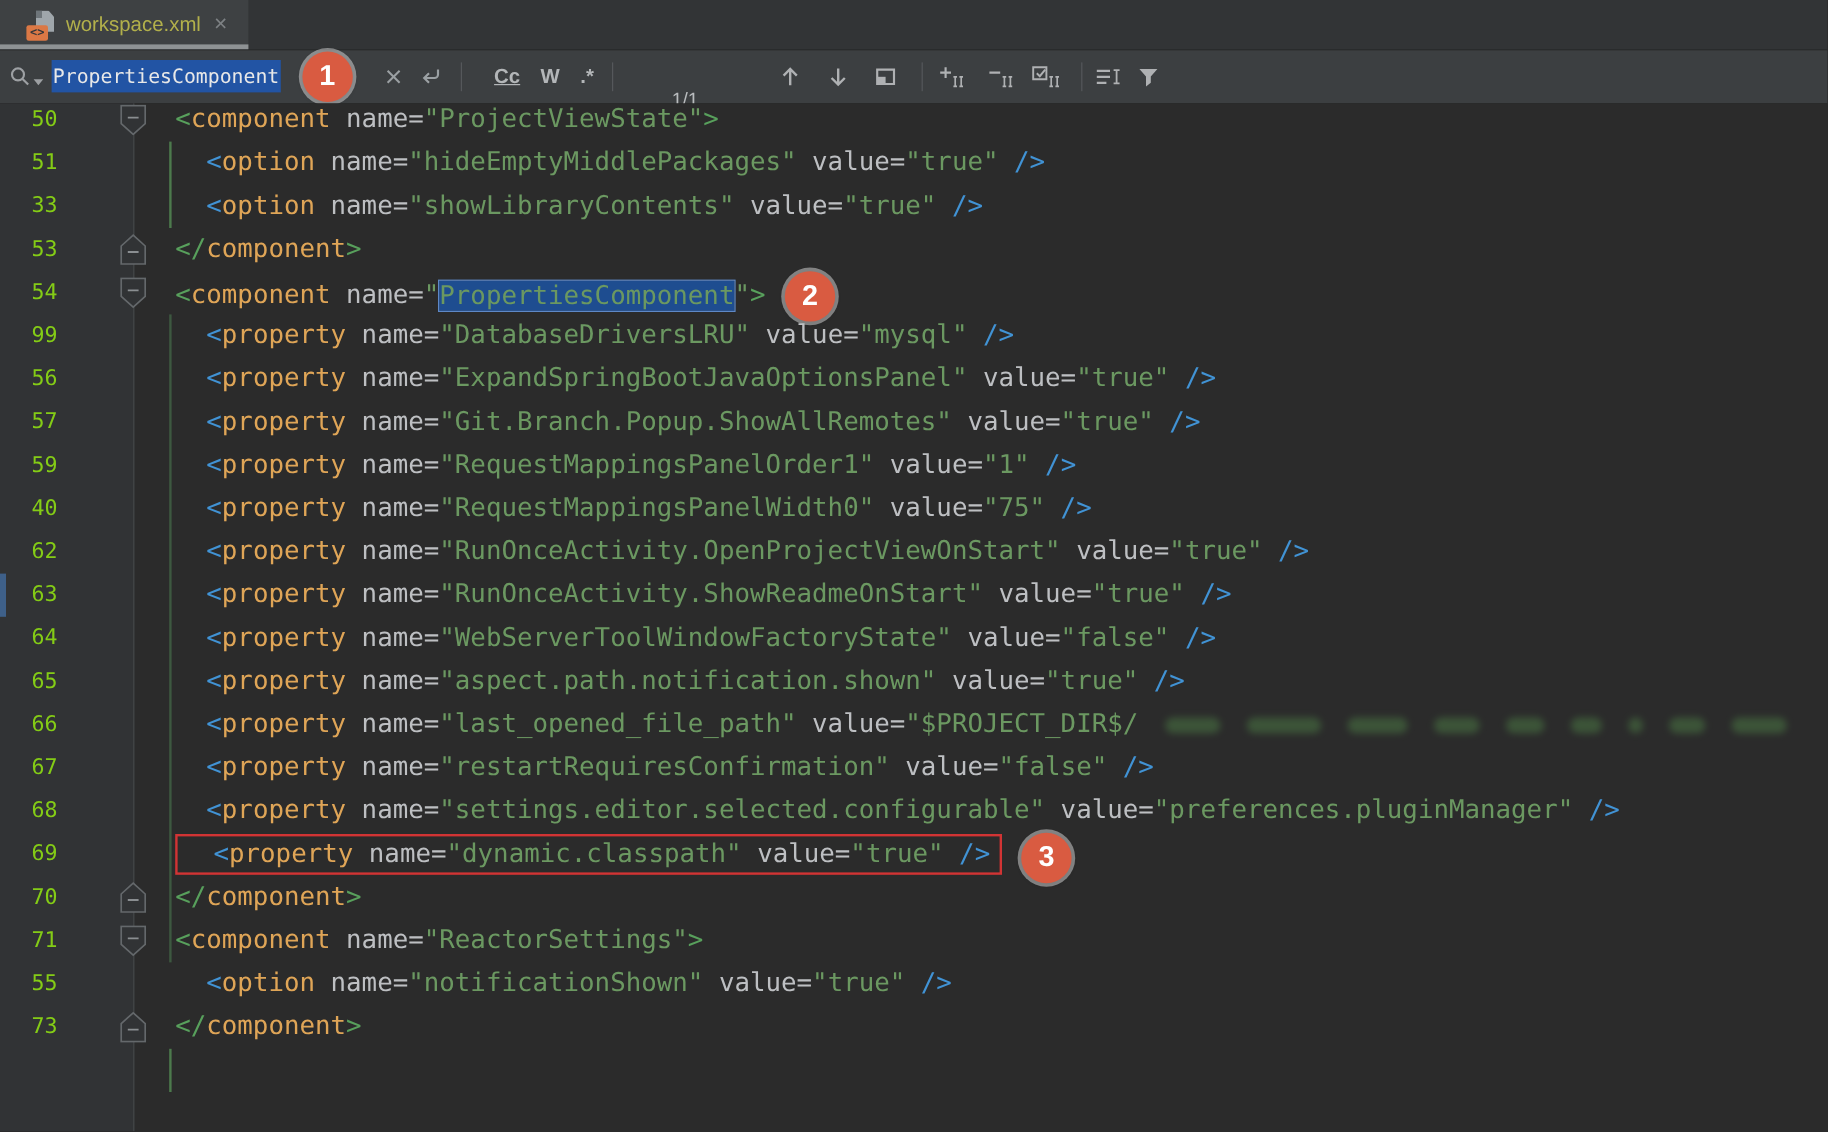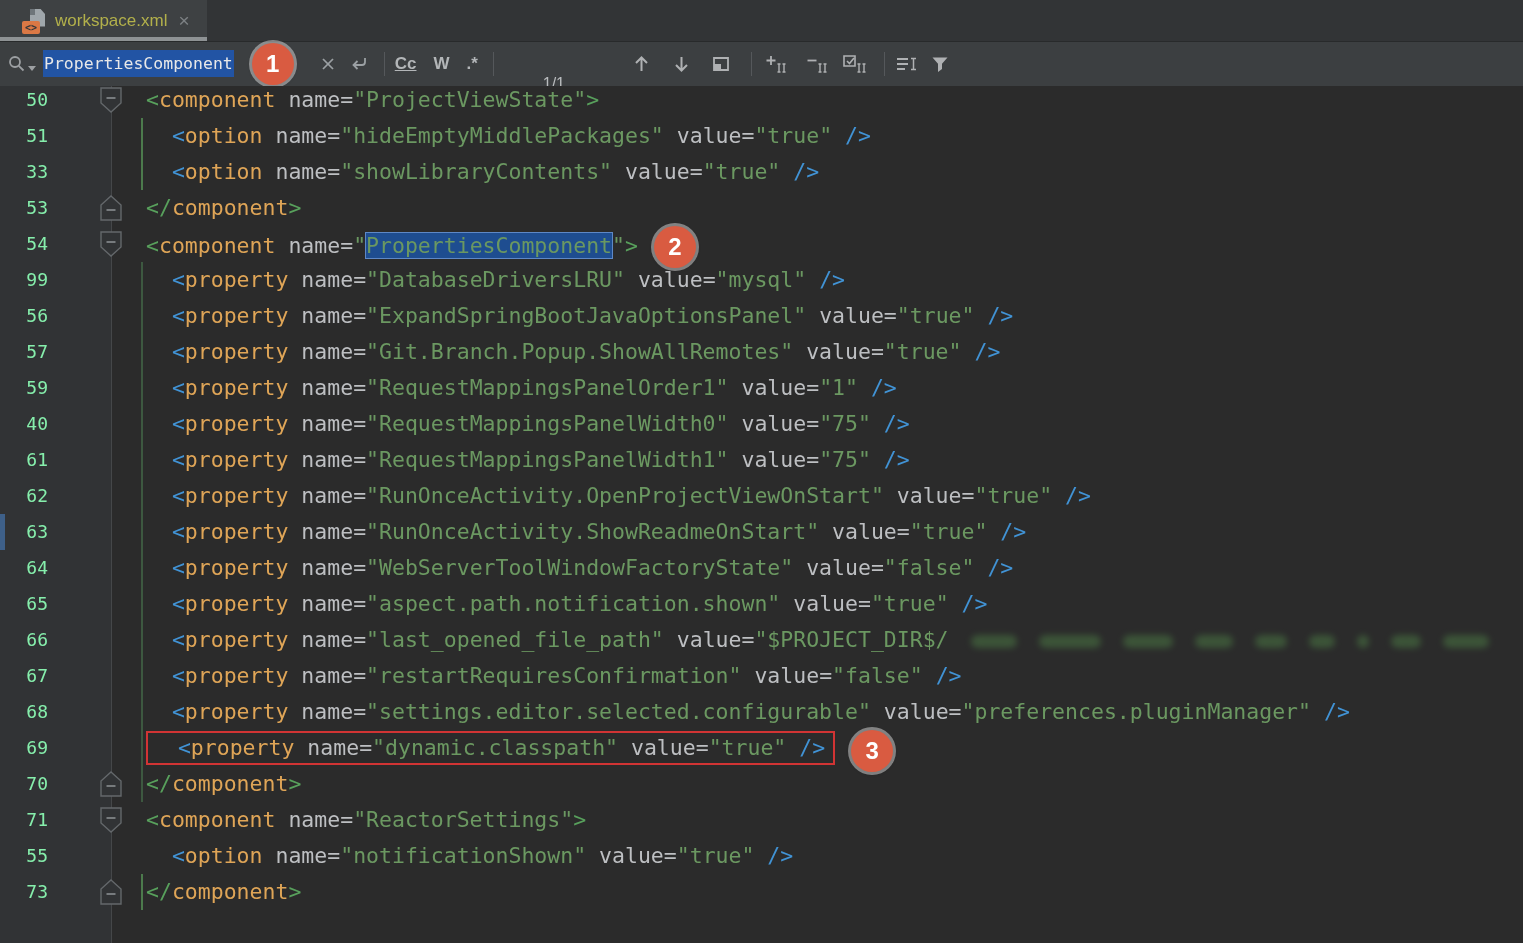--- a/index.html
+++ b/index.html
@@ -39,21 +39,21 @@
   .badge{display:inline-block;width:42px;height:42px;border-radius:50%;background:#D95B41;
        box-shadow:0 0 0 3px rgba(255,255,255,.42), 0 1px 4px rgba(0,0,0,.4);
        color:#FFFFFF;font:bold 24px/42px "Liberation Sans",sans-serif;text-align:center;
        vertical-align:middle;}
 
   
   .editor{position:absolute;left:0;top:86px;right:0;bottom:0;background:#2B2B2B;overflow:hidden;}
   .gutter-bg{position:absolute;left:0;top:0;bottom:0;width:111px;background:#313335;border-right:1px solid #454749;}
   .lines{position:absolute;left:0;top:-4px;right:0;}
   .row{height:36px;position:relative;}
-  .ln{position:absolute;left:0;width:48px;text-align:right;color:#86efac;
+  .ln{position:absolute;left:0;width:48px;text-align:right;color:#84cc16;
       font:18px/36px "DejaVu Sans Mono",monospace;}
   .code{position:absolute;left:146px;white-space:pre;
       font:21.5px/36px "DejaVu Sans Mono",monospace;color:#BDBFC2;}
   .sg-g{color:#58A05C;}       
   .sg-b{color:#4193D5;}       
   .sg-t{color:#DFA557;}       
   .sg-a{color:#BDBFC2;}       
   .sg-q{color:#6B9861;}       
   .sg-sp{color:#BDBFC2;}
   .sg-sel{background:#1E4D90;outline:1px solid #5E88C6;color:#6B9861;}
@@ -101,21 +101,21 @@
   </span>
   <span class="fb-icon" style="margin-left:12px;">
     <svg class="ic" width="22" height="18" viewBox="0 0 22 18">
       <path d="M17 3 v4 a3 3 0 0 1 -3 3 H6" fill="none" stroke="#9BA0A3" stroke-width="1.8"></path>
       <path d="M9.5 6 L5.5 10 L9.5 14" fill="none" stroke="#9BA0A3" stroke-width="1.8"></path>
     </svg>
   </span>
 
   <span class="fb-divider" style="margin-left:14px;"></span>
 
-  <span class="toggle" style="margin-left:10px;text-decoration:underline;">Cc</span>
+  <span class="toggle" style="margin-left:27px;text-decoration:underline;">Cc</span>
   <span class="toggle" style="margin-left:17px;">W</span>
   <span class="toggle" style="margin-left:17px;">.*</span>
 
   <span class="fb-divider" style="margin-left:15px;"></span>
 
   <span class="counter" style="margin-left:40px;width:40px;margin-top:39px;">1/1</span>
 
   <span class="fb-icon" style="margin-left:58px;">
     <svg class="ic" width="19" height="20" viewBox="0 0 19 20">
       <path d="M9.5 17 V4 M4 9 L9.5 3.5 L15 9" fill="none" stroke="#AFB1B3" stroke-width="2"></path>
@@ -223,24 +223,20 @@
       </div>
       <div class="row">
         <span class="ln">59</span>
         <span class="code"><span class="sg-sp">  </span><span class="sg-b">&lt;</span><span class="sg-t">property</span><span class="sg-a"> name=</span><span class="sg-q">"RequestMappingsPanelOrder1"</span><span class="sg-a"> value=</span><span class="sg-q">"1"</span><span class="sg-b"> /&gt;</span></span>
       </div>
       <div class="row">
         <span class="ln">40</span>
         <span class="code"><span class="sg-sp">  </span><span class="sg-b">&lt;</span><span class="sg-t">property</span><span class="sg-a"> name=</span><span class="sg-q">"RequestMappingsPanelWidth0"</span><span class="sg-a"> value=</span><span class="sg-q">"75"</span><span class="sg-b"> /&gt;</span></span>
       </div>
       <div class="row">
-        <span class="ln">61</span>
-        <span class="code"><span class="sg-sp">  </span><span class="sg-b">&lt;</span><span class="sg-t">property</span><span class="sg-a"> name=</span><span class="sg-q">"RequestMappingsPanelWidth1"</span><span class="sg-a"> value=</span><span class="sg-q">"75"</span><span class="sg-b"> /&gt;</span></span>
-      </div>
-      <div class="row">
         <span class="ln">62</span>
         <span class="code"><span class="sg-sp">  </span><span class="sg-b">&lt;</span><span class="sg-t">property</span><span class="sg-a"> name=</span><span class="sg-q">"RunOnceActivity.OpenProjectViewOnStart"</span><span class="sg-a"> value=</span><span class="sg-q">"true"</span><span class="sg-b"> /&gt;</span></span>
       </div>
       <div class="row">
         <span class="caret-line-marker"></span>
         <span class="ln">63</span>
         <span class="code"><span class="sg-sp">  </span><span class="sg-b">&lt;</span><span class="sg-t">property</span><span class="sg-a"> name=</span><span class="sg-q">"RunOnceActivity.ShowReadmeOnStart"</span><span class="sg-a"> value=</span><span class="sg-q">"true"</span><span class="sg-b"> /&gt;</span></span>
       </div>
       <div class="row">
         <span class="ln">64</span>

